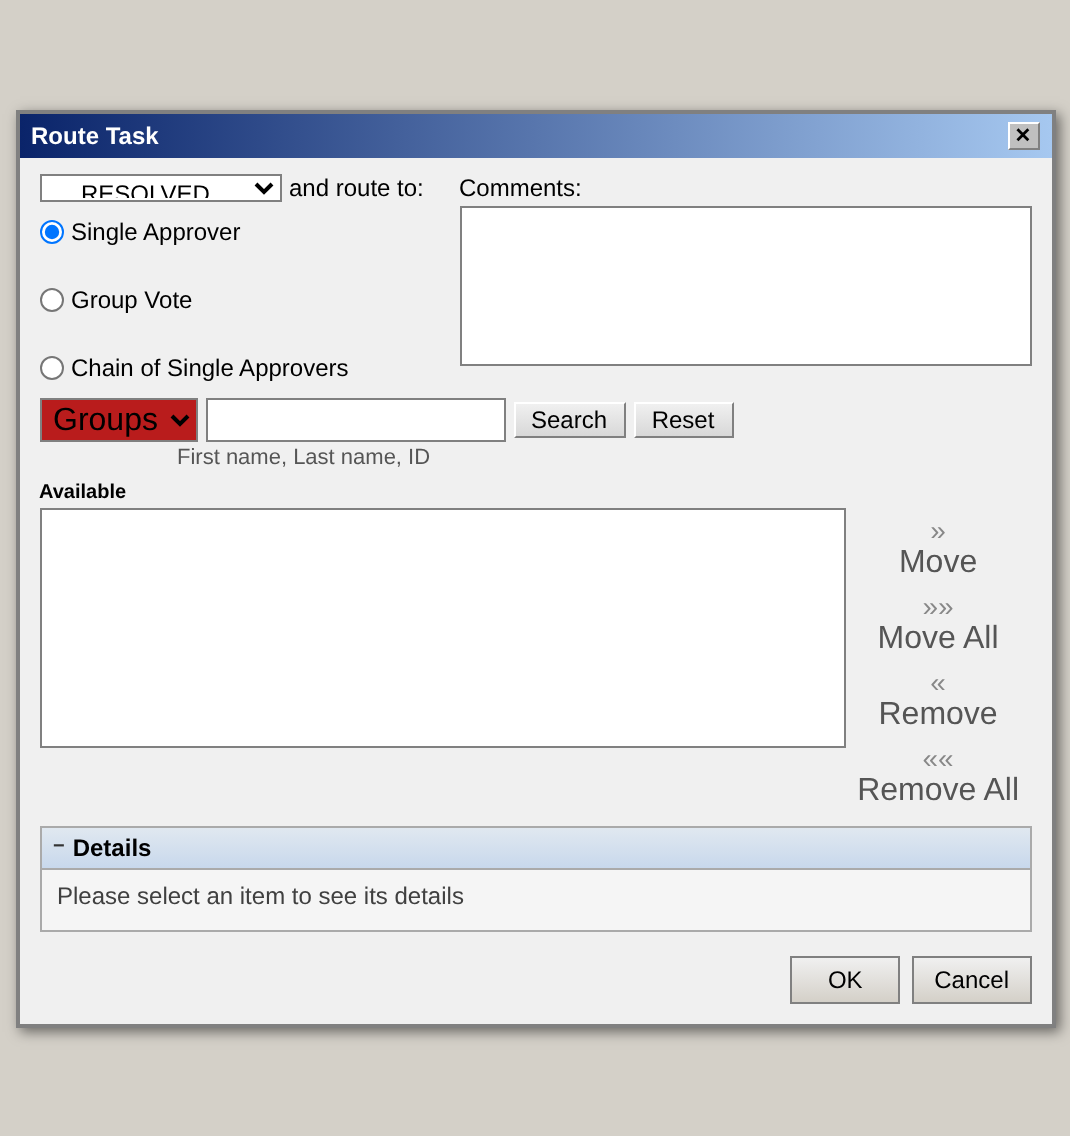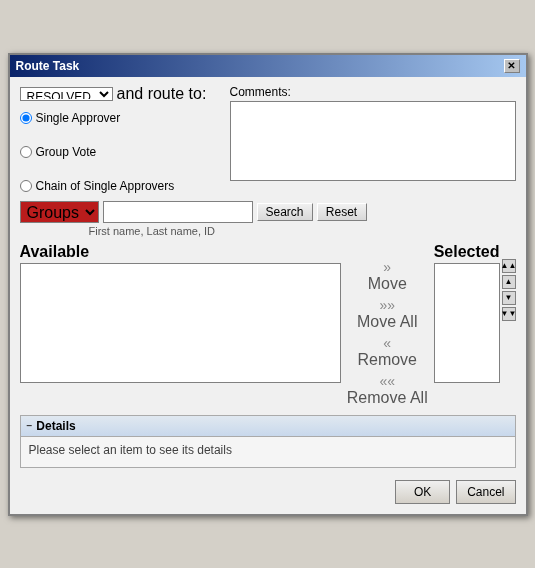--- a/index.html
+++ b/index.html
@@ -64,25 +64,25 @@
       display: flex;
       align-items: center;
       gap: 4px;
       margin-bottom: 8px;
     }
     select.resolve-select {
       height: 14px;
       border: 1px solid #808080;
       background: white;
       font-size: 12px;
-      padding: 1px 2px;
+      padding: 1px 16px;
       min-width: 90px;
     }
     .and-route-label {
-      font-size: 16px;
+      font-size: 12px;
       white-space: nowrap;
     }
     .radio-group {
       display: flex;
       flex-direction: column;
       gap: 20px;
       margin-top: 2px;
     }
     .radio-item {
       display: flex;
@@ -151,21 +151,21 @@
     .lists-section {
       display: flex;
       align-items: flex-start;
       gap: 0;
       margin-bottom: 8px;
     }
     .list-panel {
       flex: 1;
     }
     .list-label {
-      font-size: 16px;
+      font-size: 10px;
       font-weight: bold;
       margin-bottom: 2px;
     }
     .list-box {
       width: 100%;
       height: 120px;
       border: 1px solid #808080;
       background: white;
       overflow-y: auto;
       font-size: 12px;
@@ -331,32 +331,20 @@
         <div class="move-btn">
           <span class="arrow">«</span>
           <span class="label">Remove</span>
         </div>
         <div class="move-btn">
           <span class="arrow">««</span>
           <span class="label">Remove All</span>
         </div>
       </div>
 
-      <div class="selected-list-wrapper">
-        <div class="list-panel">
-          <div class="list-label">Selected</div>
-          <div class="list-box"></div>
-        </div>
-        <div class="right-scrollbar">
-          <div class="scroll-btn">▲▲</div>
-          <div class="scroll-btn">▲</div>
-          <div class="scroll-btn">▼</div>
-          <div class="scroll-btn">▼▼</div>
-        </div>
-      </div>
     </div>
 
     <div class="details-section">
       <div class="details-header">
         <span class="collapse-icon">−</span>
         <span>Details</span>
       </div>
       <div class="details-body">
         <span>Please select an item to see its details</span>
       </div>

